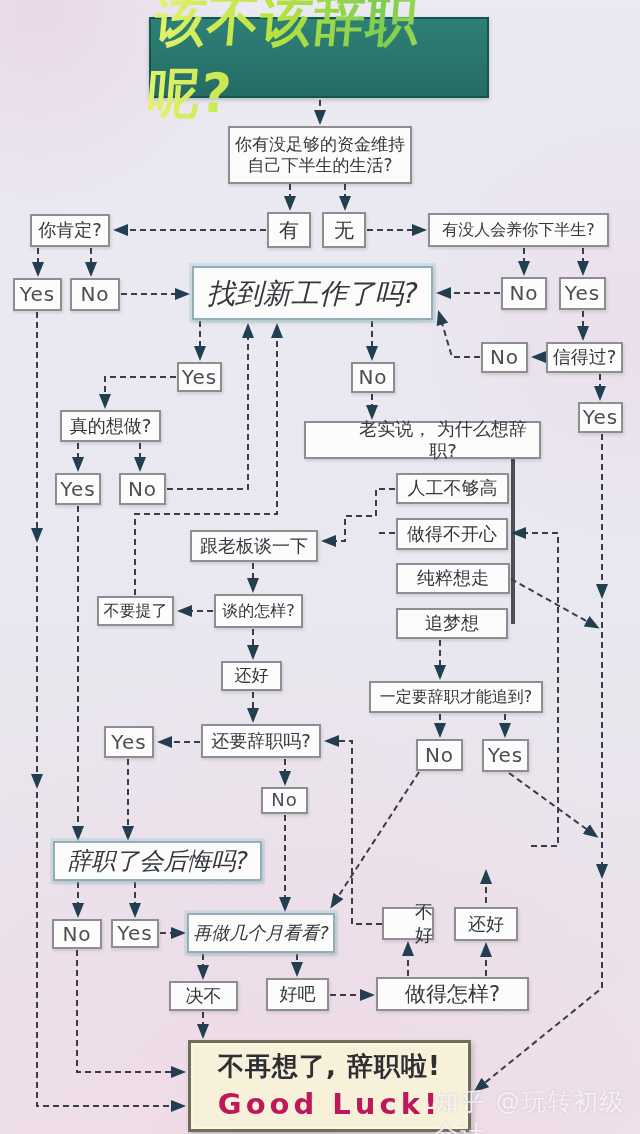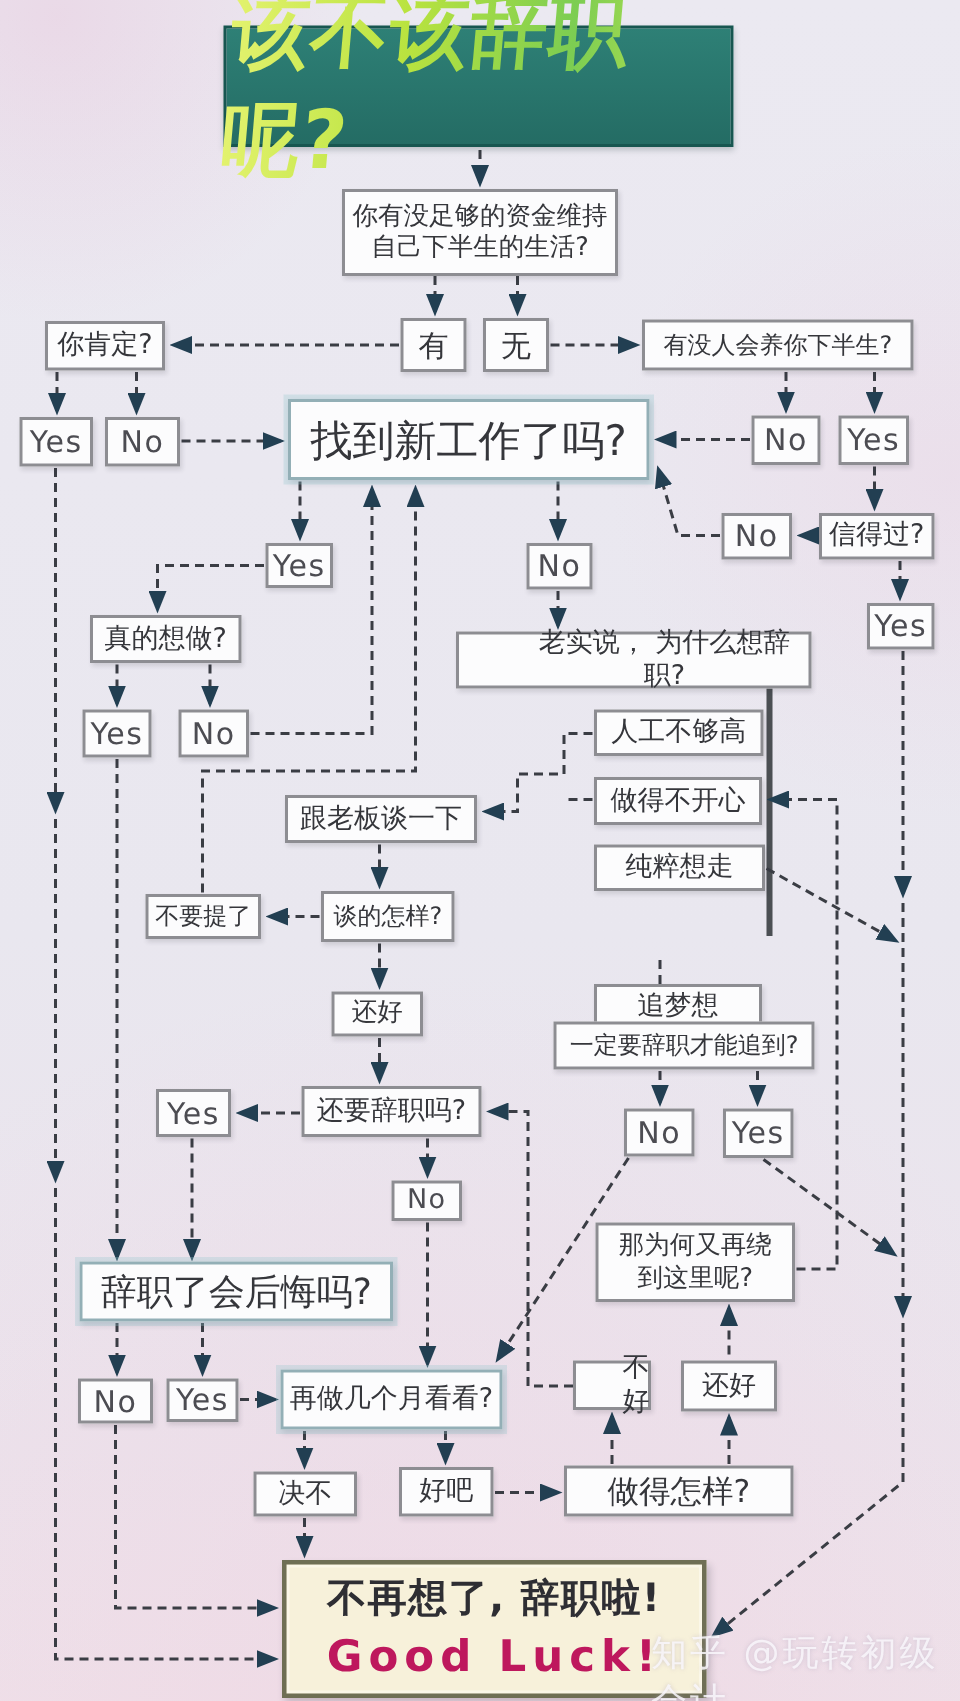--- a/index.html
+++ b/index.html
@@ -18,21 +18,21 @@
   svg.lines .solid{stroke:#4b4f53;stroke-width:4;}
   #nodes{position:absolute;left:0;top:0;width:100%;height:100%;z-index:2;}
   .node{
     position:absolute;box-sizing:border-box;z-index:2;
     display:flex;flex-direction:column;align-items:center;justify-content:center;
     text-align:center;white-space:pre-line;line-height:1.25;
     background:#fcfcfd;border:2px solid #8d8d92;color:#35363b;font-weight:500;
     box-shadow:1px 2px 3px rgba(40,40,60,.14);
   }
   .node.yn{color:#4c4c52;font-weight:400;letter-spacing:1px;}
-  .node.big{border:2px solid #93afb6;box-shadow:0 0 0 3px rgba(150,200,205,.30),1px 2px 4px rgba(40,40,60,.18);}
+  .node.big{border:2px solid #93afb6;box-shadow:0 0 0 3px rgba(150,200,205,.30),1px 2px 4px rgba(40,40,60,.18);font-style:italic;}
   .node.final{background:#f7f1da;border:3px solid #6f6f55;
     box-shadow:inset 0 0 0 2px #fbf7e8,2px 3px 5px rgba(40,40,60,.22);}
   .node.final .fl1{font-size:26px;letter-spacing:1px;color:#2e2e33;font-weight:600;}
   .node.final .fl2{font-size:29px;font-weight:800;letter-spacing:4px;color:#be185d;margin-top:4px;}
   .banner{
     position:absolute;left:149px;top:17px;width:340px;height:81px;z-index:3;
     background:linear-gradient(180deg,#2e8076 0%,#246c64 100%);
     border:2px solid #175650;box-sizing:border-box;
     display:flex;align-items:center;justify-content:center;
     box-shadow:0 2px 4px rgba(30,60,60,.25);
@@ -143,33 +143,31 @@
       <div class="node yn" style="left: 578px; top: 402px; width: 45px; height: 31px; font-size: 20px;">Yes</div>
       <div class="node yn" style="left: 177px; top: 362px; width: 45px; height: 30px; font-size: 20px;">Yes</div>
       <div class="node yn" style="left: 351px; top: 362px; width: 44px; height: 31px; font-size: 20px;">No</div>
       <div class="node plain" style="left: 60px; top: 410px; width: 101px; height: 32px; font-size: 18px;">真的想做?</div>
       <div class="node yn" style="left: 55px; top: 473px; width: 46px; height: 32px; font-size: 20px;">Yes</div>
       <div class="node yn" style="left: 119px; top: 473px; width: 47px; height: 32px; font-size: 20px;">No</div>
       <div class="node plain" style="left: 304px; top: 421px; width: 237px; height: 38px; font-size: 18px; padding-left: 41px;">老实说， 为什么想辞职?</div>
       <div class="node plain" style="left: 396px; top: 473px; width: 113px; height: 31px; font-size: 18px;">人工不够高</div>
       <div class="node plain" style="left: 396px; top: 518px; width: 112px; height: 32px; font-size: 18px; text-align: center;">做得不开心</div>
       <div class="node plain" style="left: 396px; top: 563px; width: 114px; height: 31px; font-size: 18px;">纯粹想走</div>
-      <div class="node plain" style="left: 396px; top: 608px; width: 112px; height: 31px; font-size: 18px; margin-top: 48px;">追梦想</div>
+      <div class="node plain" style="left: 396px; top: 608px; width: 112px; height: 31px; font-size: 18px;">追梦想</div>
       <div class="node plain" style="left: 190px; top: 530px; width: 128px; height: 32px; font-size: 18px;">跟老板谈一下</div>
       <div class="node plain" style="left: 97px; top: 596px; width: 77px; height: 30px; font-size: 16px;">不要提了</div>
       <div class="node plain" style="left: 214px; top: 594px; width: 89px; height: 34px; font-size: 16px;">谈的怎样?</div>
       <div class="node plain" style="left: 221px; top: 661px; width: 61px; height: 30px; font-size: 17px;">还好</div>
       <div class="node plain" style="left: 201px; top: 724px; width: 120px; height: 34px; font-size: 18px;">还要辞职吗?</div>
       <div class="node yn" style="left: 104px; top: 726px; width: 50px; height: 32px; font-size: 20px;">Yes</div>
       <div class="node yn" style="left: 261px; top: 787px; width: 47px; height: 27px; font-size: 18px;">No</div>
       <div class="node plain" style="left: 369px; top: 681px; width: 174px; height: 32px; font-size: 16px;">一定要辞职才能追到?</div>
       <div class="node yn" style="left: 416px; top: 739px; width: 47px; height: 32px; font-size: 20px;">No</div>
       <div class="node yn" style="left: 482px; top: 739px; width: 47px; height: 33px; font-size: 20px;">Yes</div>
-      <div class="node plain" style="left: 397px; top: 815px; width: 133px; height: 53px; font-size: 17px;">那为何又再绕
-到这里呢?</div>
       <div class="node big" style="left: 53px; top: 841px; width: 209px; height: 40px; font-size: 24px;">辞职了会后悔吗?</div>
       <div class="node yn" style="left: 52px; top: 919px; width: 50px; height: 30px; font-size: 20px;">No</div>
       <div class="node yn" style="left: 111px; top: 919px; width: 48px; height: 29px; font-size: 20px;">Yes</div>
       <div class="node big" style="left: 187px; top: 913px; width: 148px; height: 40px; font-size: 18px;">再做几个月看看?</div>
       <div class="node plain" style="left: 382px; top: 907px; width: 52px; height: 33px; font-size: 18px; padding-left: 32px;">不好</div>
       <div class="node plain" style="left: 454px; top: 907px; width: 64px; height: 34px; font-size: 18px;">还好</div>
       <div class="node plain" style="left: 376px; top: 977px; width: 153px; height: 34px; font-size: 21px;">做得怎样?</div>
       <div class="node plain" style="left: 169px; top: 981px; width: 69px; height: 30px; font-size: 18px;">决不</div>
       <div class="node plain" style="left: 266px; top: 978px; width: 63px; height: 33px; font-size: 18px;">好吧</div>
       <div class="node final" style="left: 188px; top: 1040px; width: 283px; height: 92px; font-size: 26px;"><div class="fl1">不再想了, 辞职啦!</div><div class="fl2">Good Luck!</div></div>

